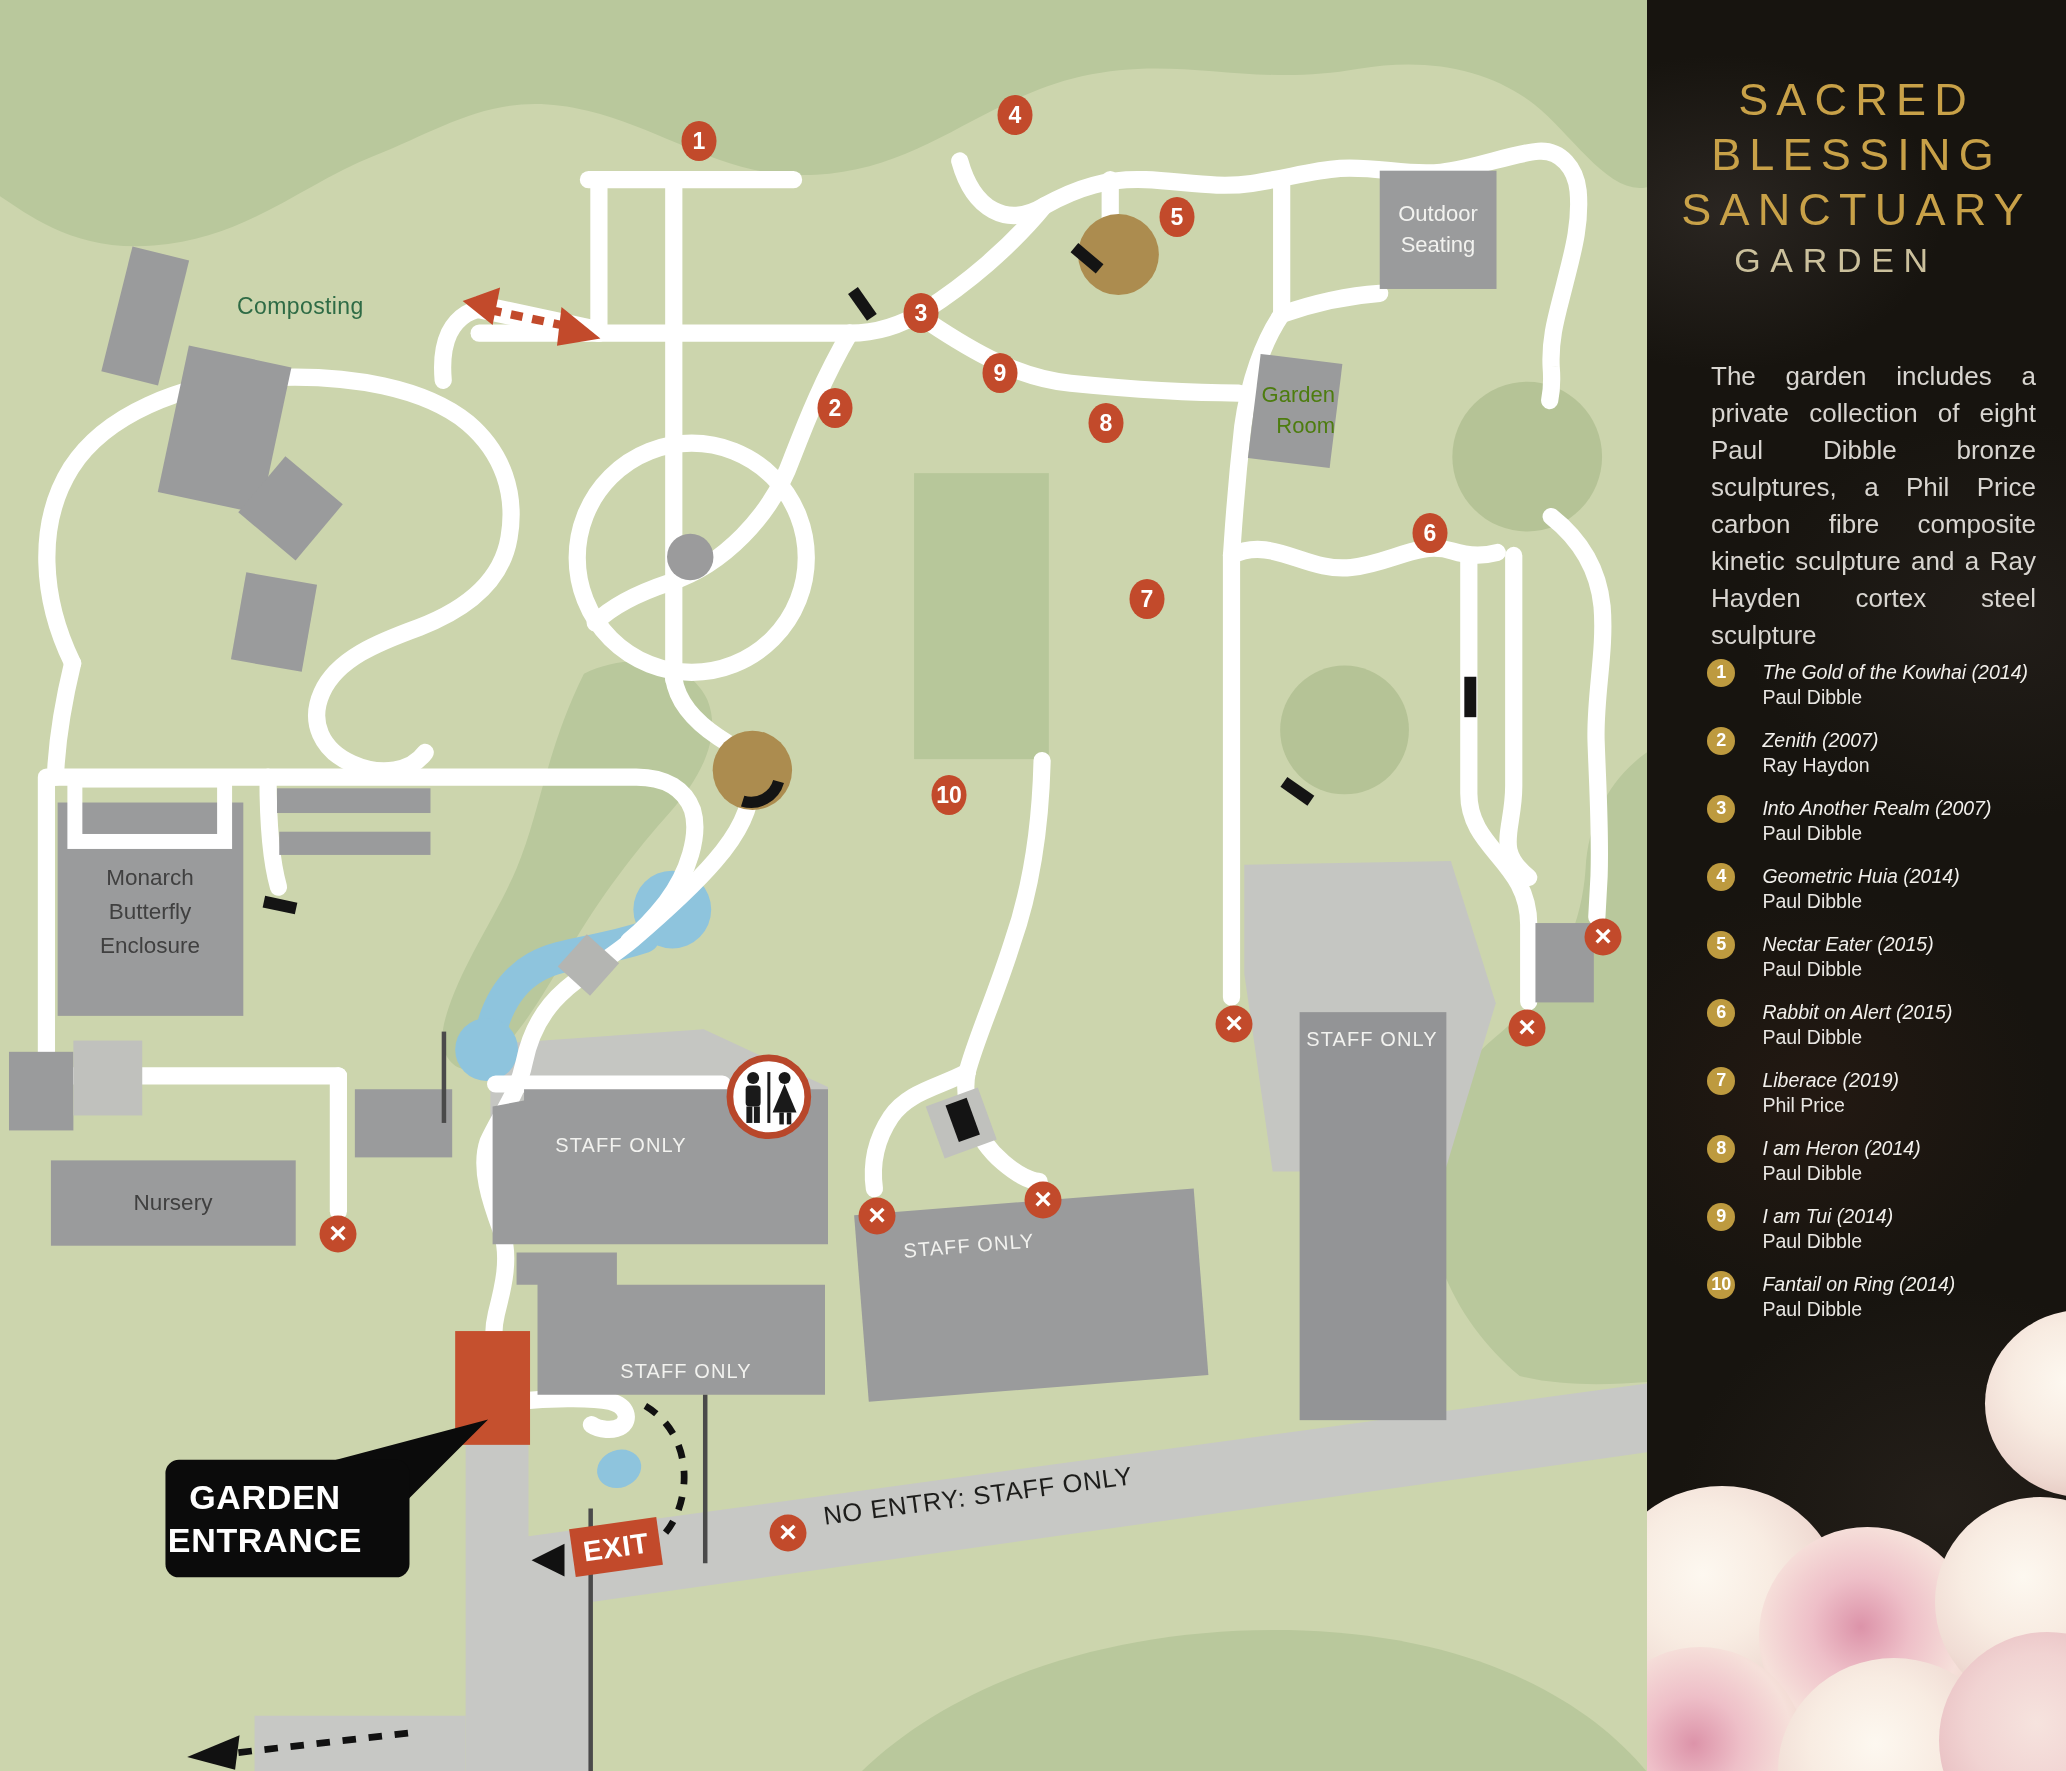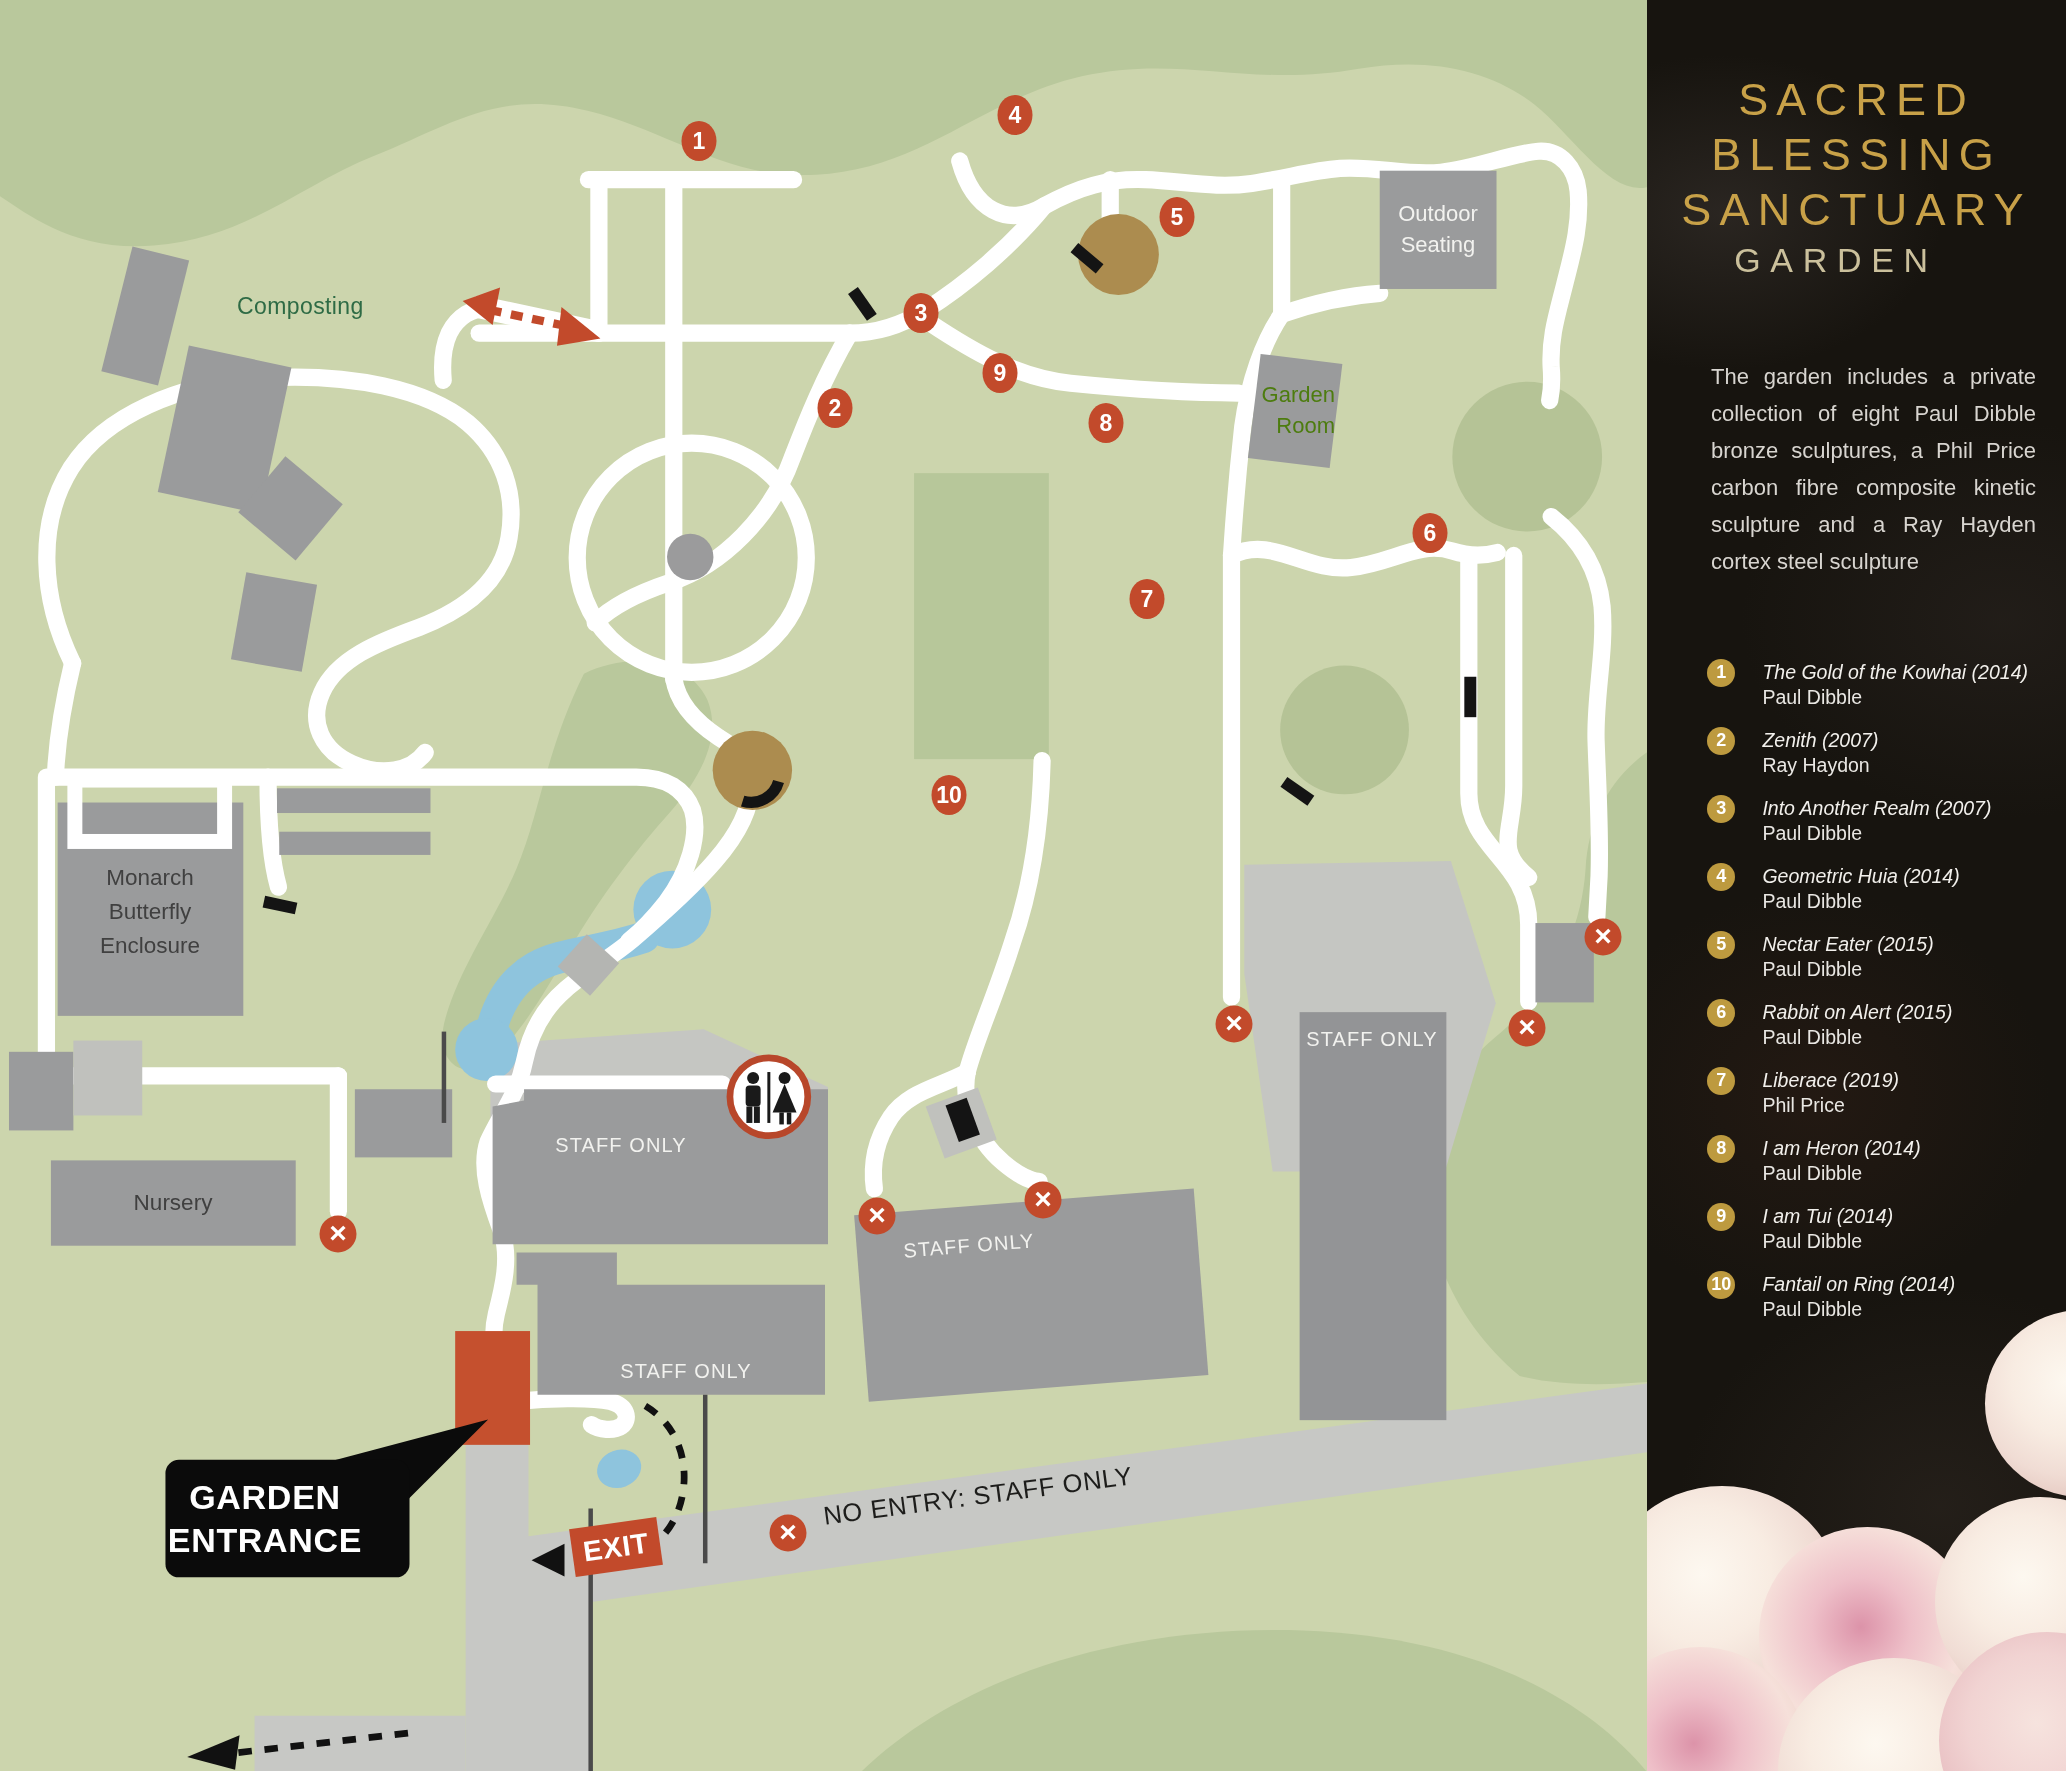--- a/index.html
+++ b/index.html
@@ -41,21 +41,21 @@
     background:
       radial-gradient(ellipse 314px 225px at 18% 12%, rgba(58,52,48,.55), transparent 70%),
       radial-gradient(ellipse 374px 284px at 85% 35%, rgba(44,38,34,.5), transparent 70%),
       radial-gradient(ellipse 337px 299px at 40% 62%, rgba(70,40,28,.25), transparent 70%),
       radial-gradient(ellipse 374px 314px at 70% 85%, rgba(52,44,38,.45), transparent 70%),
       #17140f;}
   #sb-title{left:0;top:72px;width:419px;text-align:center;color:#c8a148;
             font-size:45px;line-height:55px;letter-spacing:8.2px;font-weight:400;}
   #sb-subtitle{left:0;top:241px;width:378px;text-align:center;color:#cbc09c;
                font-size:34px;letter-spacing:9.7px;font-weight:400;}
-  #sb-desc{left:64px;top:358px;width:325px;color:#d8d5d0;font-size:22px;line-height:37px;
+  #sb-desc{left:64px;top:358px;width:325px;color:#d8d5d0;font-size:26px;line-height:37px;
            text-align:justify;}
   #legend{left:60px;top:660px;width:352px;}
   .legend-row{display:flex;align-items:flex-start;margin-bottom:18px;}
   .legend-num{flex:none;width:28.4px;height:28.4px;border-radius:50%;background:var(--gold);
               color:#fff;font-size:18px;font-weight:700;display:flex;align-items:center;
               justify-content:center;margin-right:27px;margin-top:-1.5px;}
   .legend-title{font-style:italic;color:#f2f0ec;font-size:19.5px;line-height:25px;}
   .legend-artist{color:#e9e7e3;font-size:19.5px;line-height:25px;}
 
   

